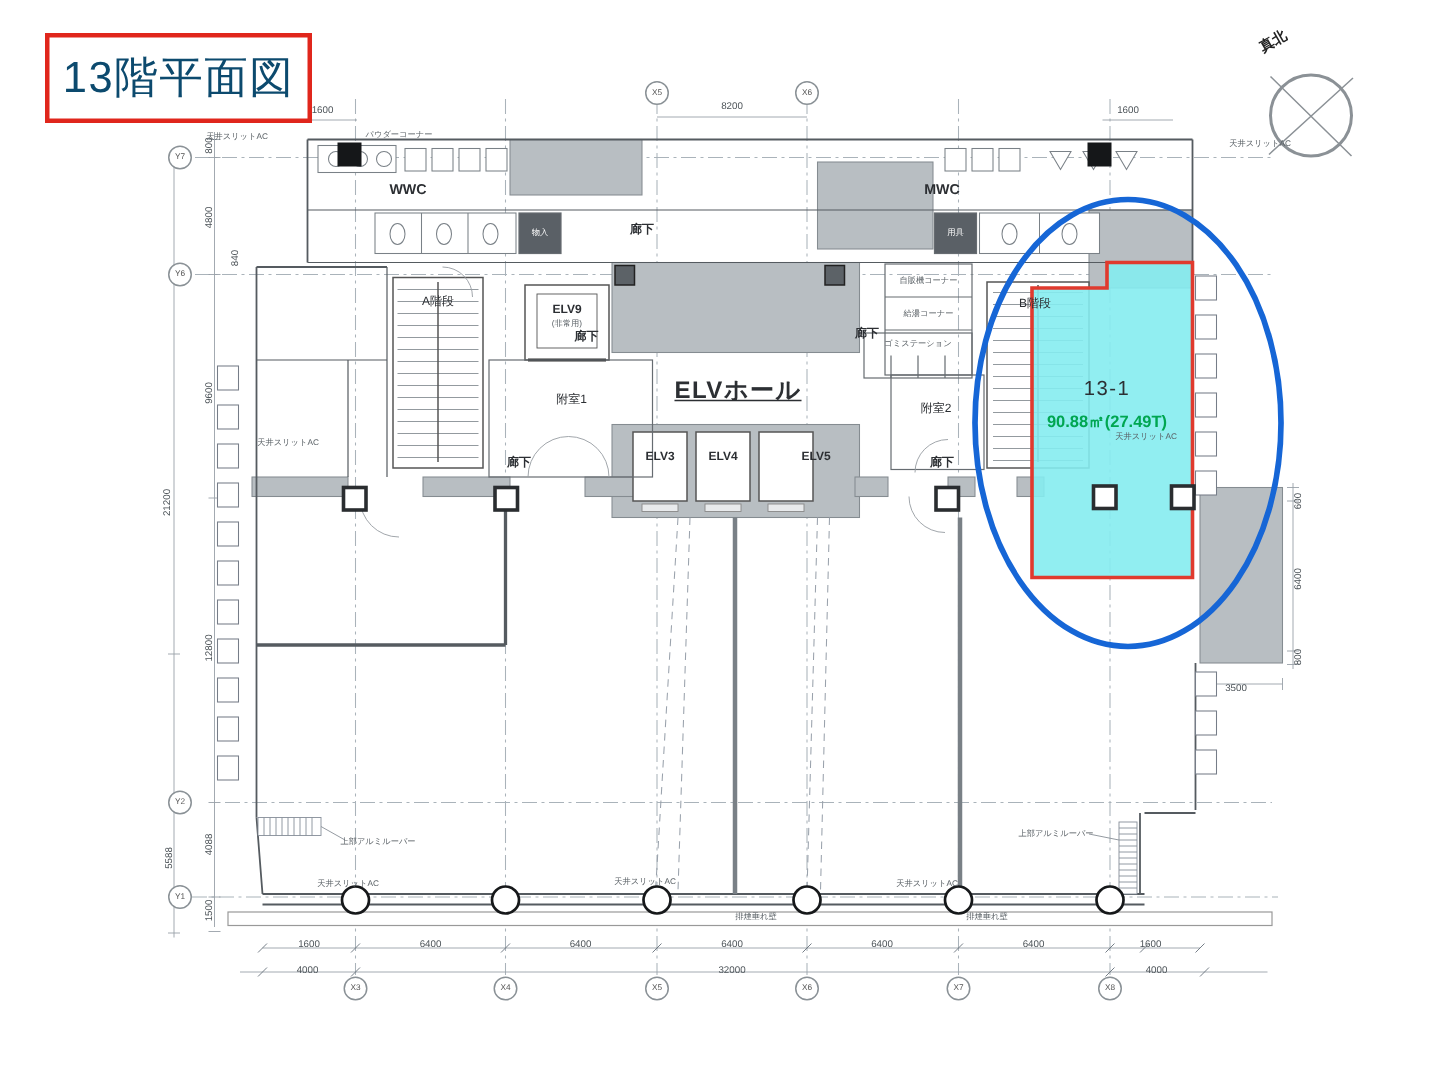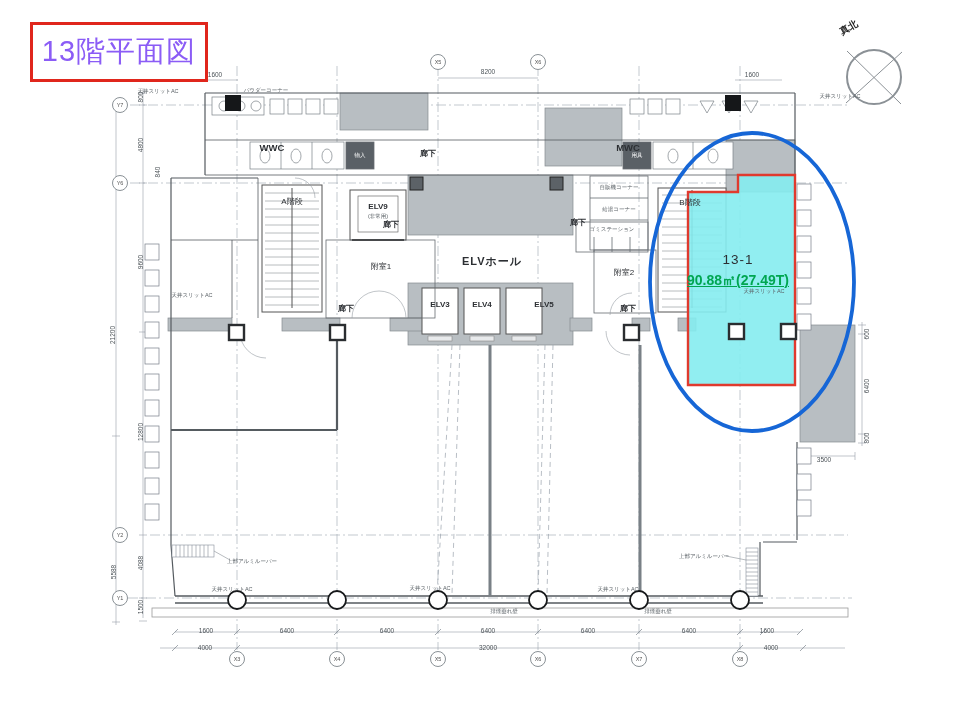--- a/index.html
+++ b/index.html
@@ -6,32 +6,32 @@
   body{width:960px;height:720px;position:relative;background:#ffffff;overflow:hidden;
        font-family:"Liberation Sans","DejaVu Sans",sans-serif;}
   #stage{position:absolute;inset:0;width:960px;height:720px;}
   #plan-svg{position:absolute;left:0;top:0;z-index:1;}
   #overlay{position:absolute;inset:0;z-index:2;}
   .lbl{position:absolute;transform:translate(-50%,-50%);white-space:nowrap;color:#2c2f33;}
   .v{transform:translate(-50%,-50%) rotate(-90deg);}
   .t5{font-size:5.5px;color:#5a6166;}
   .t6{font-size:6.5px;color:#4c5358;}
   .t8{font-size:8px;}
-  .t9{font-size:9.5px;margin-top:20px;}
-  .t11{font-size:11px;letter-spacing:1px;}
+  .t9{font-size:9.5px;}
+  .t11{font-size:16px;letter-spacing:1px;text-decoration:underline;}
   .t13{font-size:13.5px;letter-spacing:1px;}
   .bold{font-weight:bold;}
   .white{color:#fff;}
-  .green{color:var(--area-text);font-weight:bold;font-size:14px;text-decoration:underline;}
+  .green{color:var(--area-text);font-weight:bold;font-size:11px;}
   .gridc{position:absolute;width:14px;height:14px;border:1px solid #8a9196;border-radius:50%;
          background:#fff;font-size:5.5px;color:#555;display:flex;align-items:center;
          justify-content:center;transform:translate(-50%,-50%);}
   #title-box{position:absolute;left:30px;top:22px;width:172px;height:54px;
              border:3px solid var(--title-border);display:flex;align-items:center;
-             justify-content:center;font-size:29px;color:#8b5cf6;letter-spacing:1px;}
+             justify-content:center;font-size:29px;color:#0c4a6e;letter-spacing:1px;}
   #note-box{position:absolute;left:302px;top:675px;width:366px;height:27px;
             border:1.5px solid #3a3a3a;display:flex;align-items:center;justify-content:center;
             font-size:13px;font-weight:bold;color:#111;}
   #compass-label{position:absolute;left:849px;top:28px;font-size:9.5px;font-weight:bold;
                  color:#222;transform:translate(-50%,-50%) rotate(-30deg);}
 </style>
 </head>
 <body>
 
 <div id="stage">

